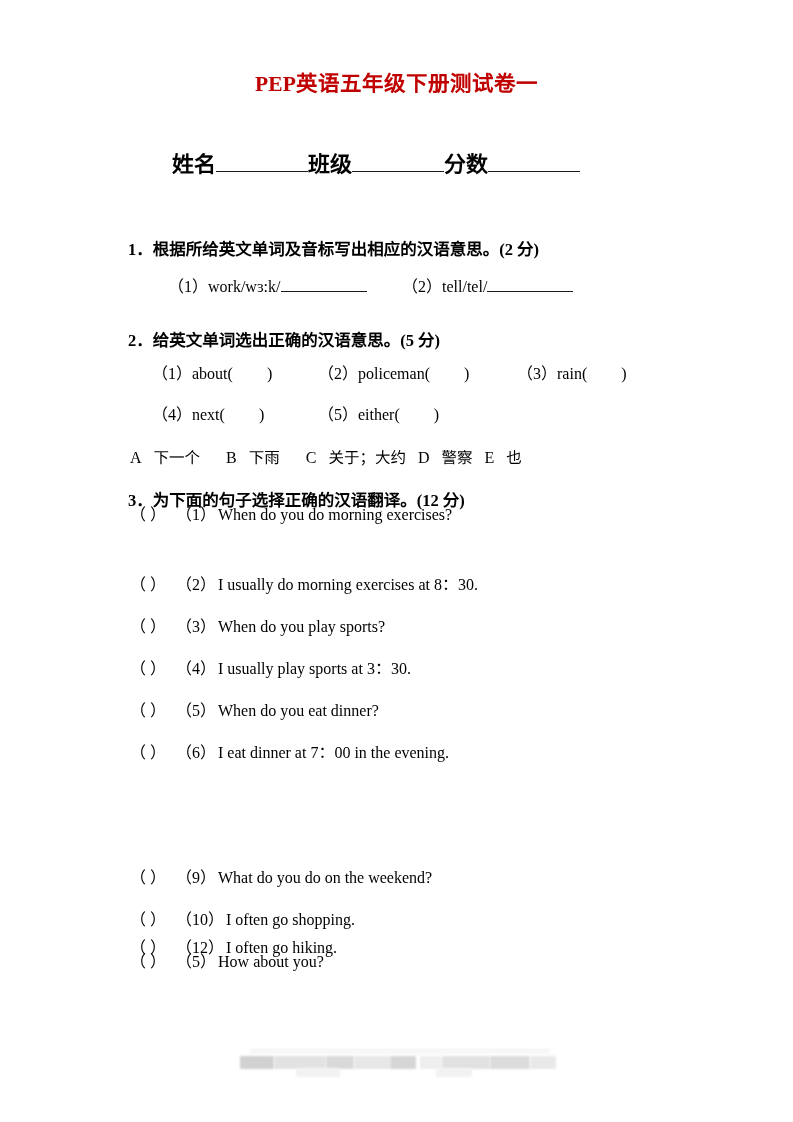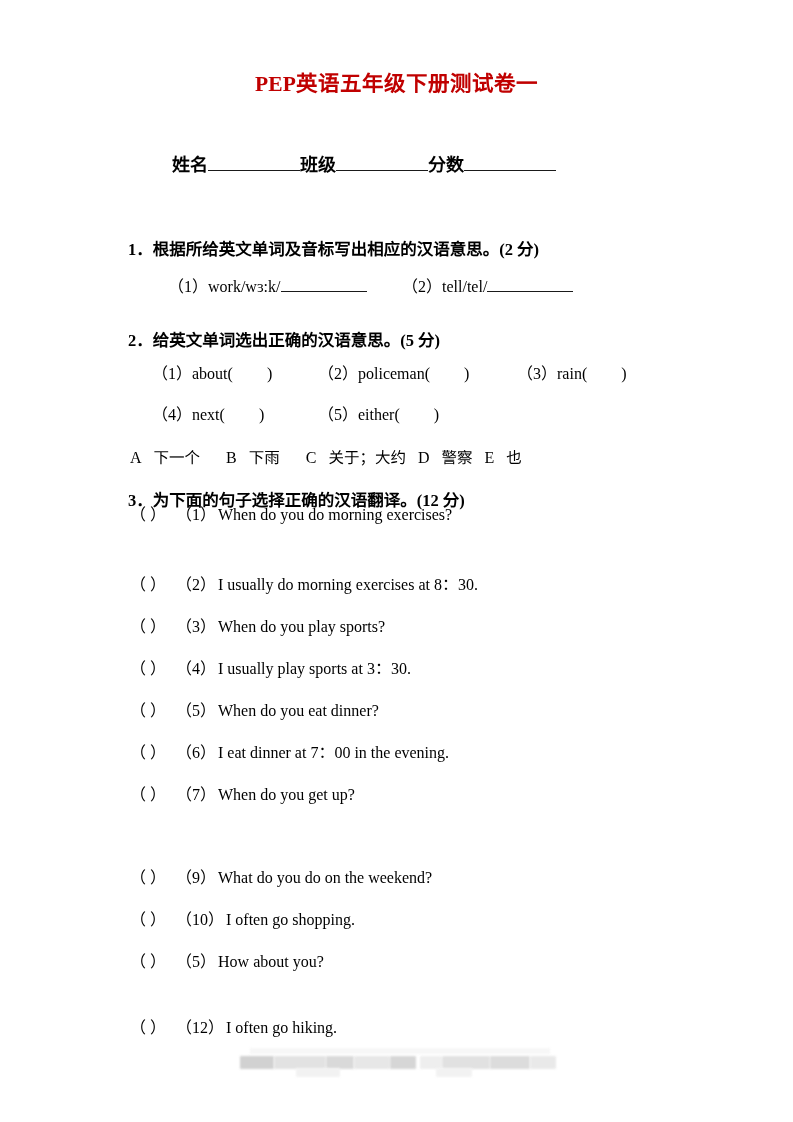--- a/index.html
+++ b/index.html
@@ -51,21 +51,21 @@
     position: absolute;
     top: 152px;
     left: 172px;
     font-size: 17px;
     white-space: nowrap;
     line-height: 26px;
   }
   .identity .lbl {
     font-family: "DejaVu Sans", "Liberation Sans", sans-serif;
     font-weight: bold;
-    font-size: 18px;
+    font-size: 22px;
   }
   .identity .rule {
     display: inline-block;
     border-bottom: 1.4px solid #1a1a1a;
     height: 15px;
     vertical-align: baseline;
   }
   .rule.w1 { width: 92px; }
   .rule.w2 { width: 92px; }
   .rule.w3 { width: 92px; }
@@ -233,38 +233,35 @@
   </div>
 
   <div class="tr-row" style="top:697px;">
     <span class="tick">（    ）</span><span class="idx">（5）</span><span class="sent">When do you eat dinner?</span>
   </div>
 
   <div class="tr-row" style="top:739px;">
     <span class="tick">（    ）</span><span class="idx">（6）</span><span class="sent">I eat dinner at 7：00 in the evening.</span>
   </div>
 
-  <div class="tr-row" style="top:781px;">
-    <span class="tick">（    ）</span><span class="idx">（7）</span><span class="sent">When do you get up?</span>
-  </div>
 
 
   <div class="tr-row" style="top:864px;">
     <span class="tick">（    ）</span><span class="idx">（9）</span><span class="sent">What do you do on the weekend?</span>
   </div>
 
   <div class="tr-row" style="top:906px;">
     <span class="tick">（    ）</span><span class="idx">（10）</span><span class="sent">I often go shopping.</span>
   </div>
 
   <div class="tr-row" style="top:948px;">
     <span class="tick">（    ）</span><span class="idx">（5）</span><span class="sent">How about you?</span>
   </div>
 
-  <div class="tr-row" style="top:1014px;">
+  <div class="tr-row" style="top:934px;">
     <span class="tick">（    ）</span><span class="idx">（12）</span><span class="sent">I often go hiking.</span>
   </div>
 
   <div class="redact" style="left:0; top:1048px; width:793px; height:34px;">
     <div class="seg" style="left:240px; top:8px;  width:34px; height:13px; background:#c9c9c9;"></div>
     <div class="seg" style="left:274px; top:8px;  width:52px; height:13px; background:#dedede;"></div>
     <div class="seg" style="left:326px; top:8px;  width:28px; height:13px; background:#d3d3d3;"></div>
     <div class="seg" style="left:354px; top:8px;  width:36px; height:13px; background:#e3e3e3;"></div>
     <div class="seg" style="left:390px; top:8px;  width:26px; height:13px; background:#cfcfcf;"></div>
     <div class="seg" style="left:420px; top:8px;  width:22px; height:13px; background:#ececec;"></div>

